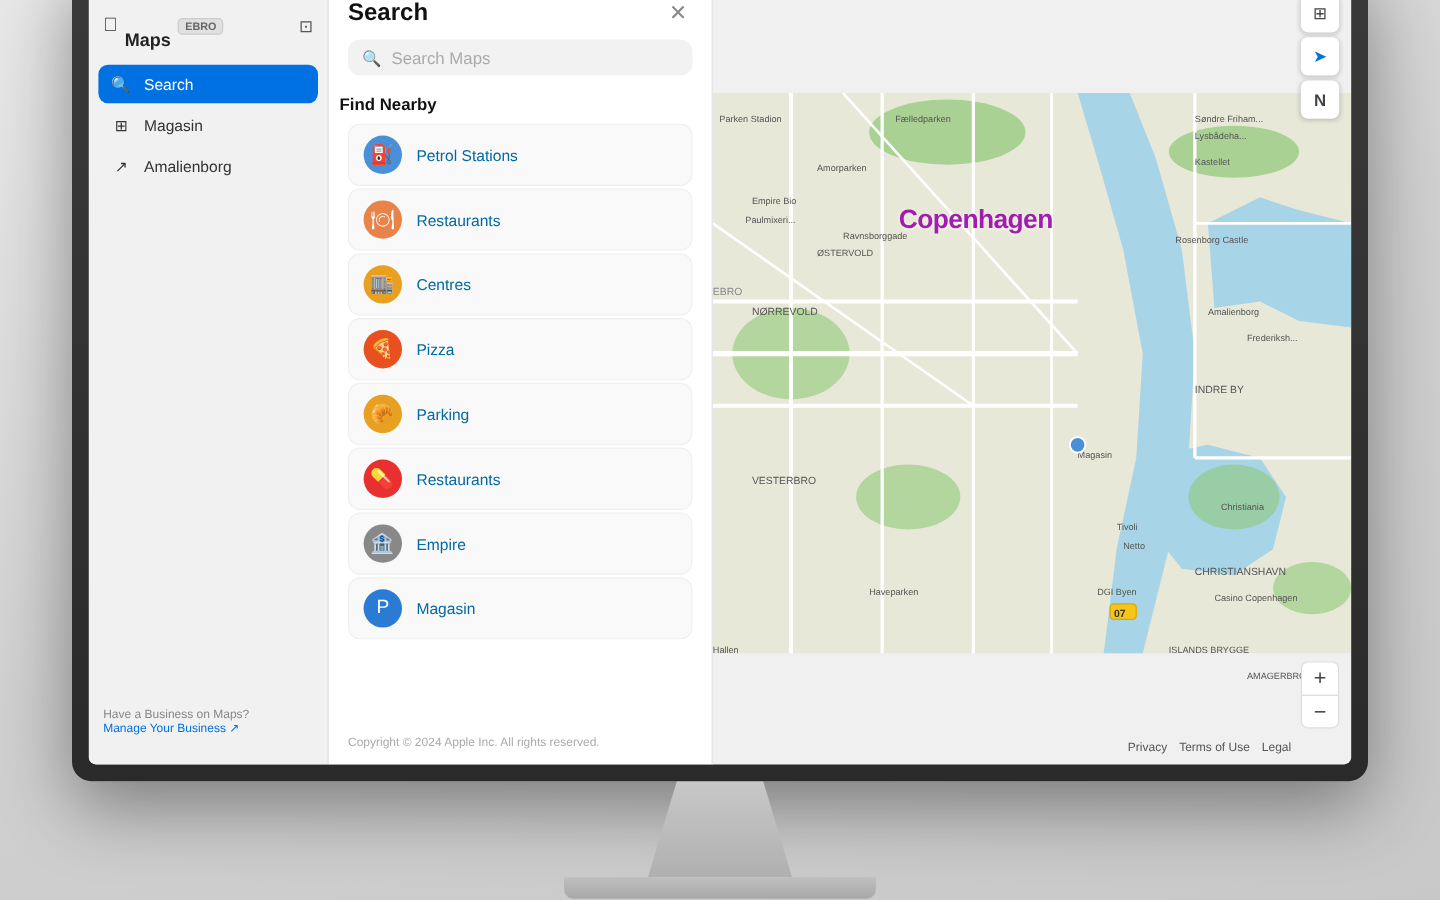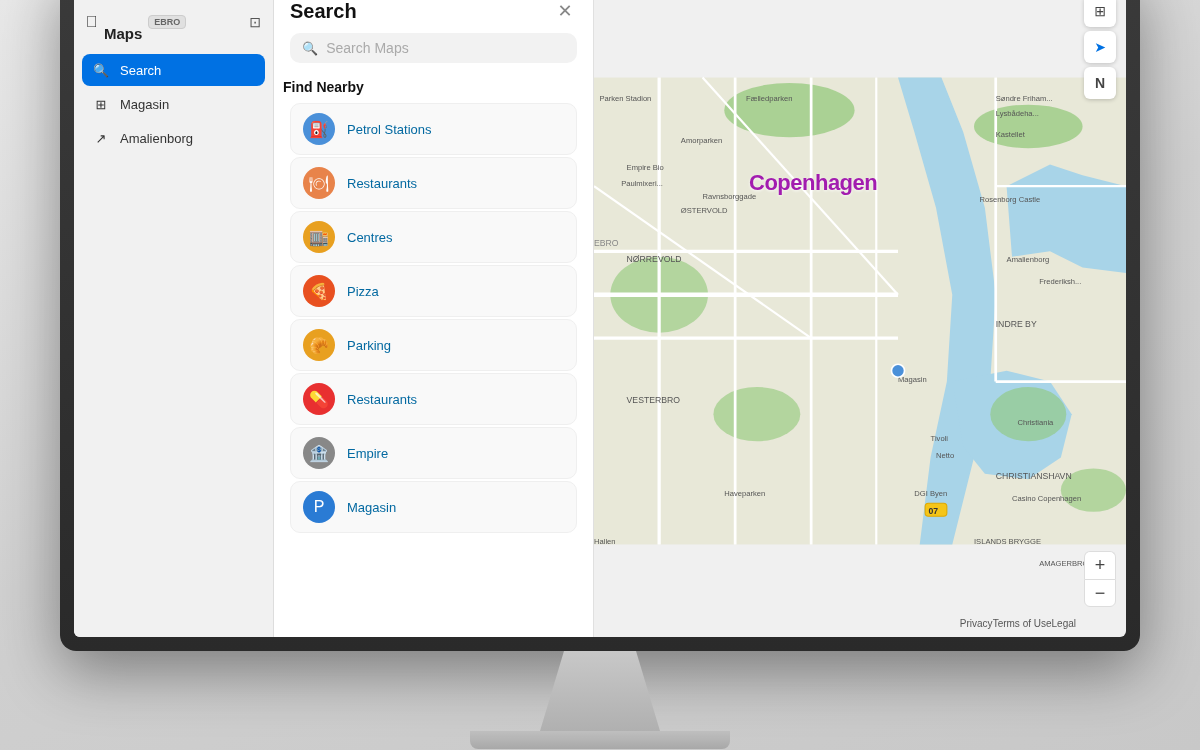--- a/index.html
+++ b/index.html
@@ -319,20 +319,21 @@
       border-bottom: none;
     }
     .map-zoom-btn:last-child {
       border-radius: 0 0 6px 6px;
     }
     .map-footer-links {
       position: absolute;
       bottom: 8px;
       right: 50px;
       display: flex;
+      gap: 10px;
       font-size: 10px;
       color: #555;
       padding-left: 28px;
     }
     .map-footer-links span {
       cursor: pointer;
     }
 
     
     .city-label {
@@ -366,20 +367,24 @@
             </div>
             <div class="nav-item">
               <span class="nav-icon">⊞</span>
               <span>Magasin</span>
             </div>
             <div class="nav-item">
               <span class="nav-icon">↗</span>
               <span>Amalienborg</span>
             </div>
           </nav>
+          <div class="sidebar-footer">
+            <div>Have a Business on Maps?</div>
+            <a class="manage-link" href="#">Manage Your Business ↗</a>
+          </div>
         </div>
 
         <div class="search-panel">
           <div class="search-panel-header">
             <span class="search-panel-title">Search</span>
             <button class="close-btn">✕</button>
           </div>
           <div class="search-input-wrap">
             <div class="search-input-box">
               <span class="search-icon-small">🔍</span>
@@ -414,20 +419,21 @@
               </div>
               <div class="nearby-item">
                 <div class="nearby-icon" style="background: rgb(136, 136, 136);">🏦</div>
                 <span class="nearby-label">Empire</span>
               </div>
               <div class="nearby-item">
                 <div class="nearby-icon" style="background: rgb(42, 123, 212);">P</div>
                 <span class="nearby-label">Magasin</span>
               </div>
             </div>
+          <div class="search-footer">Copyright © 2024 Apple Inc. All rights reserved.</div>
         </div>
 
         <div class="map-area">
           
           <svg class="map-svg" viewBox="0 0 490 430" xmlns="http://www.w3.org/2000/svg">
 
             <rect width="490" height="430" fill="#e8e8d8"></rect>
 
             <path d="M280,0 L320,0 L340,50 L360,120 L370,200 L365,280 L350,350 L330,430 L300,430 L310,350 L325,280 L330,200 L315,120 L295,50 Z" fill="#a8d4e8"></path>
 

